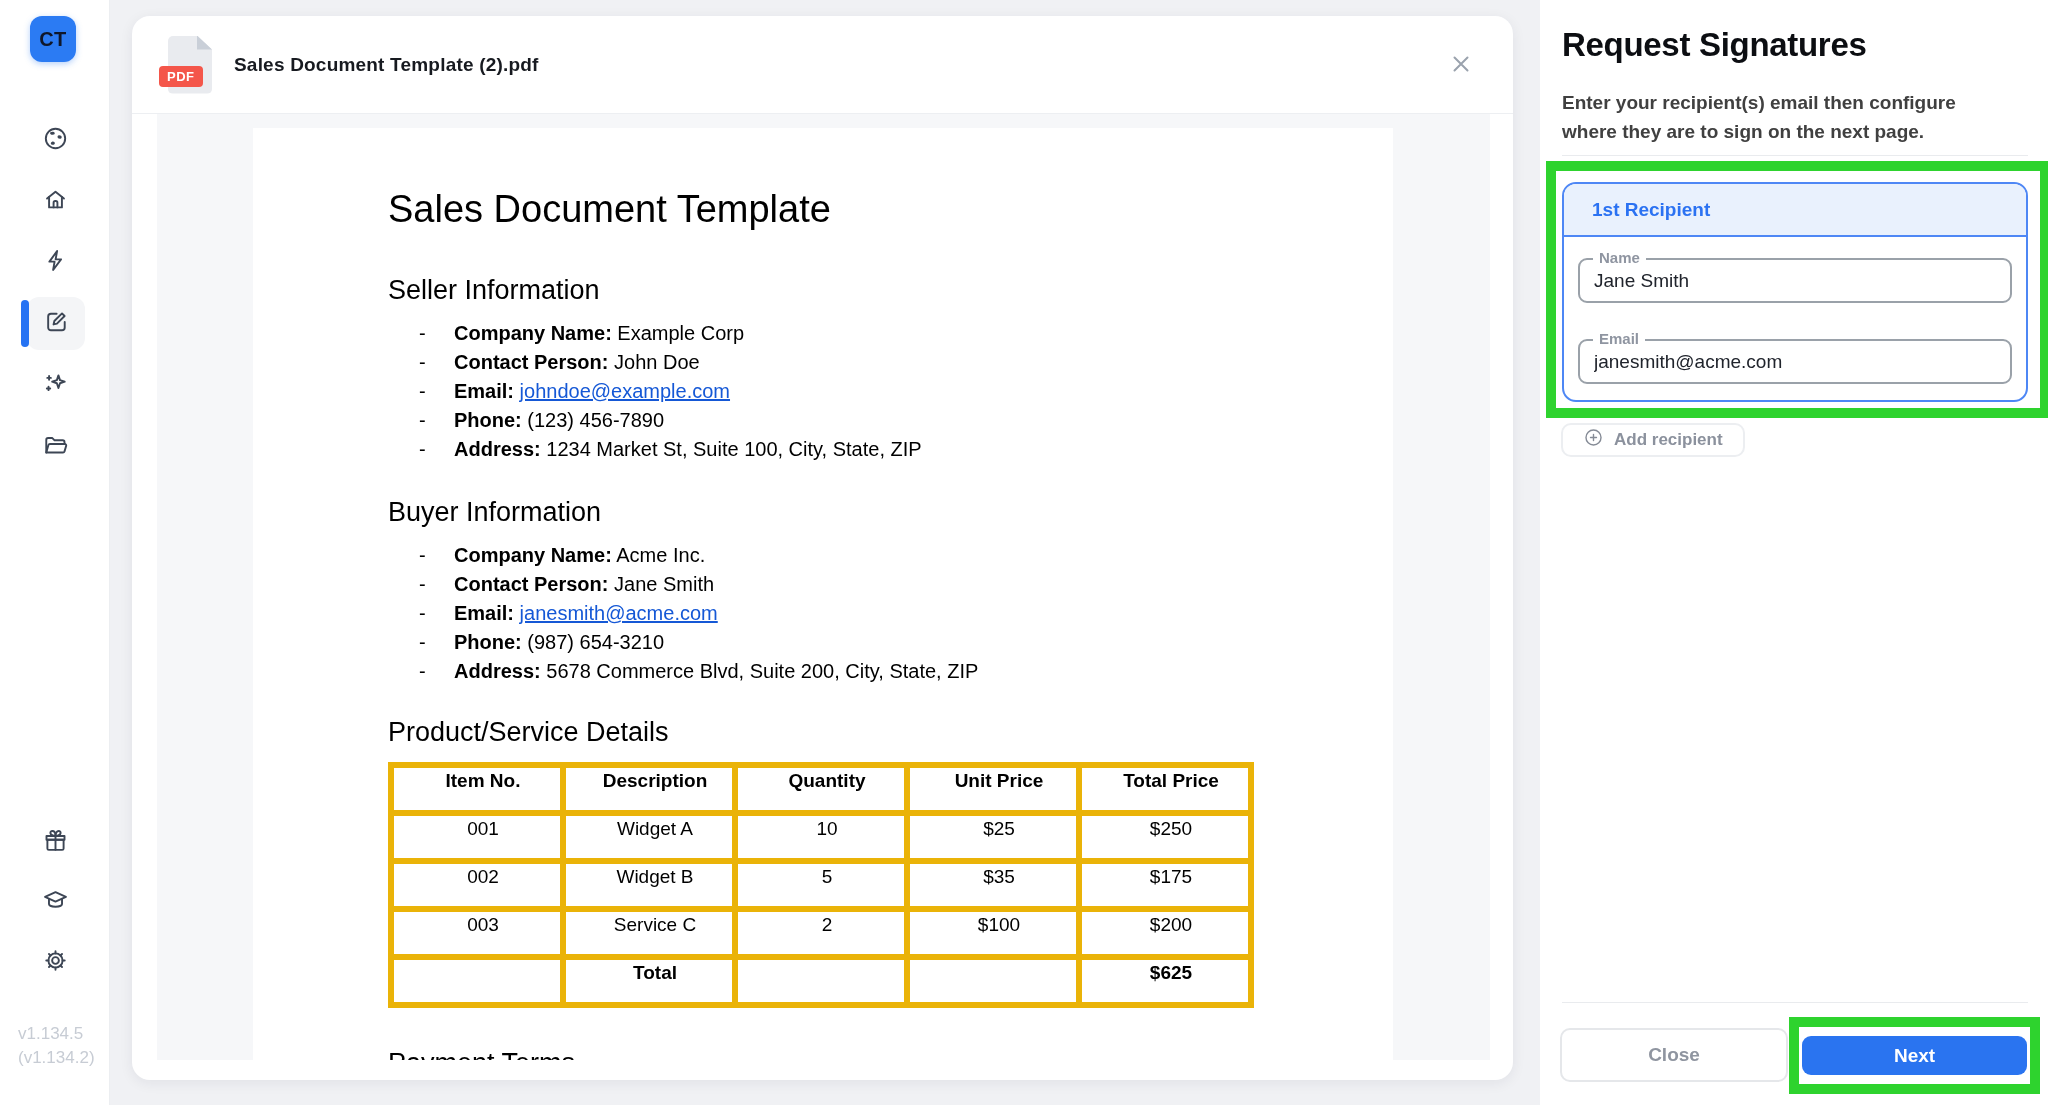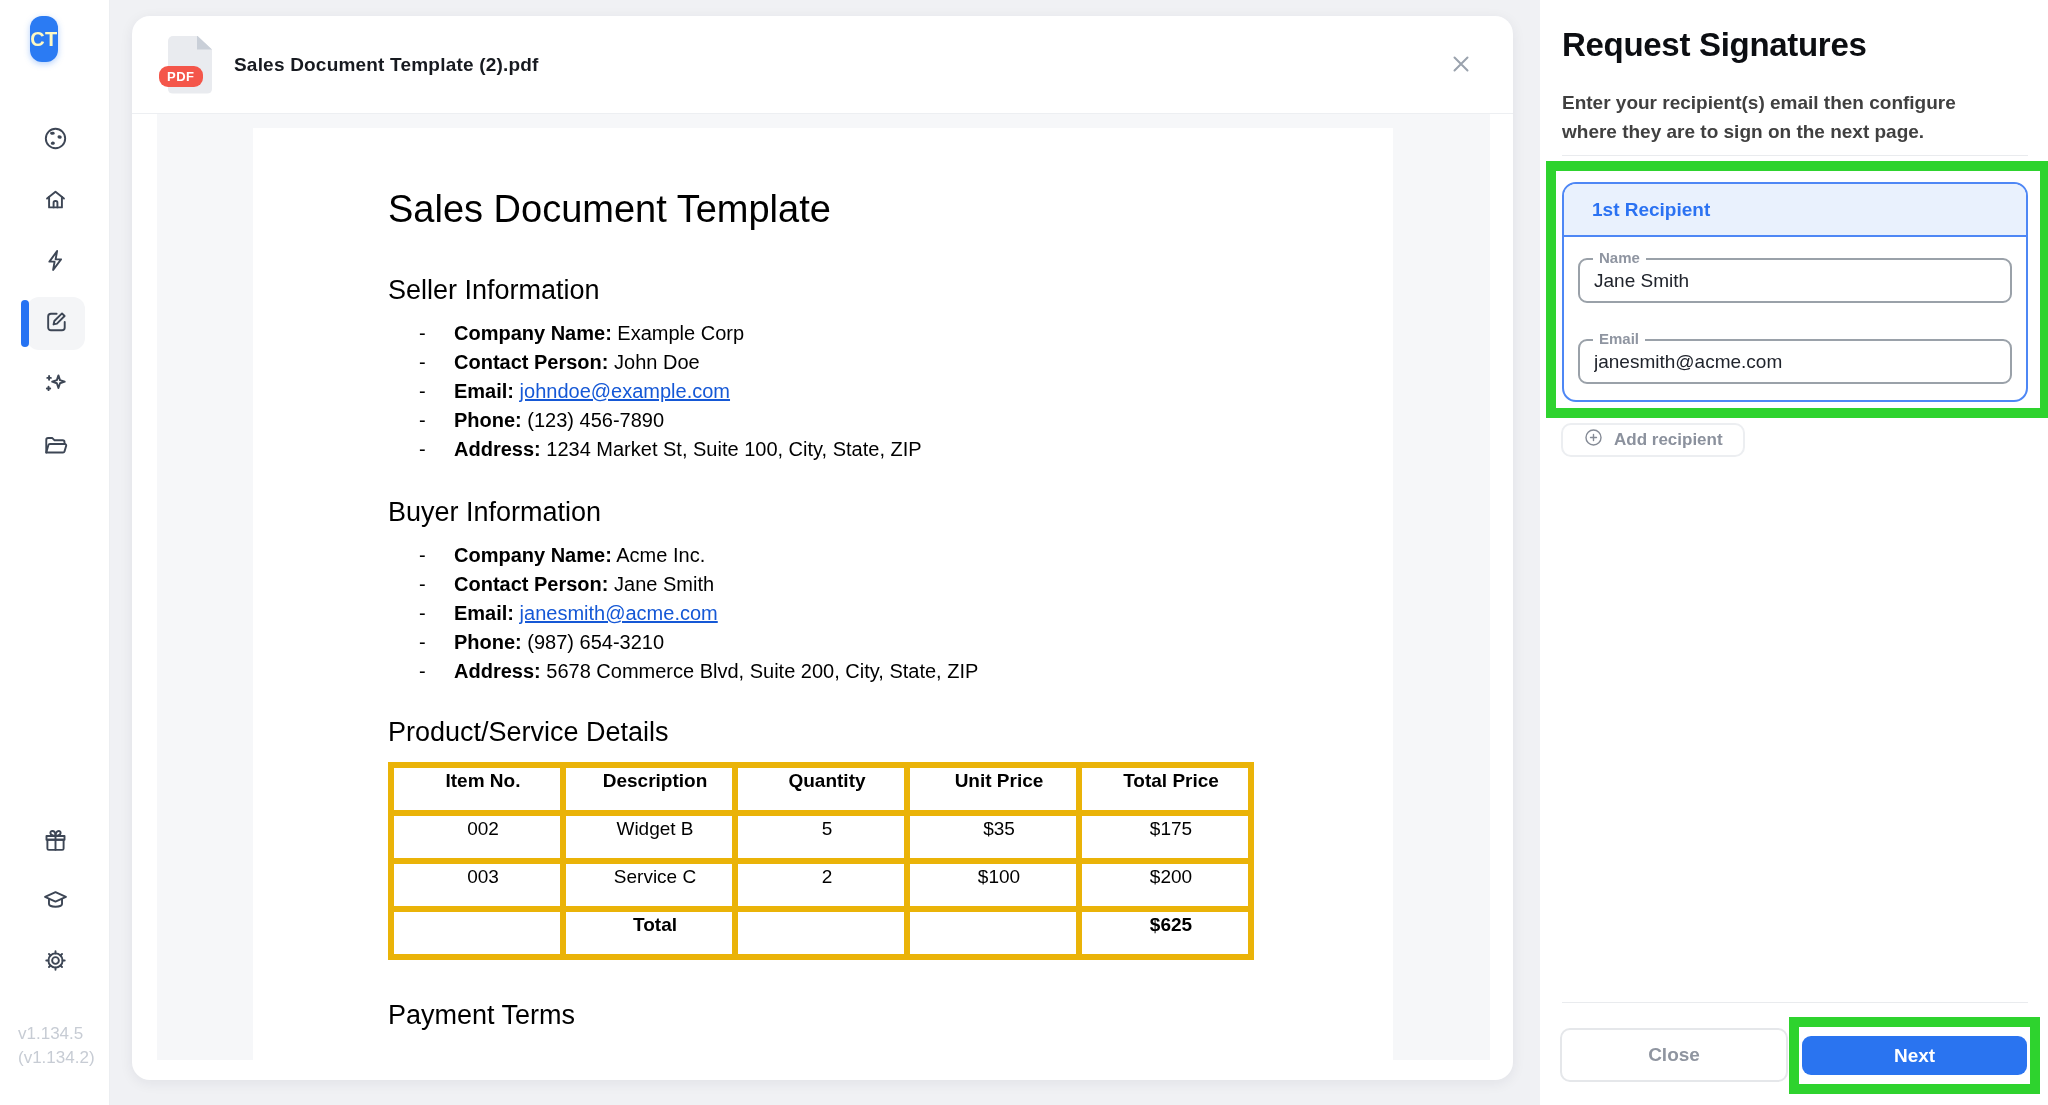--- a/index.html
+++ b/index.html
@@ -2,38 +2,38 @@
 <html><head>
 <meta charset="utf-8">
 <style>
   * { margin:0; padding:0; box-sizing:border-box; }
   html,body { width:2048px; height:1105px; }
   body { font-family:"Liberation Sans", sans-serif; background:#fff; overflow:hidden; }
   .screen { position:relative; width:2048px; height:1105px; background:#f0f1f4; overflow:hidden; }
 
   
   .sidebar { position:absolute; left:0; top:0; width:110px; height:1105px; background:#fff; border-right:1px solid #eceef1; z-index:5; }
-  .logo { position:absolute; left:30px; top:16px; width:28px; height:46px; background:#2b7bf3; border-radius:12px;
-          color:#fef9c3; font-weight:bold; font-size:20px; display:flex; align-items:center; justify-content:center; letter-spacing:.5px;
+  .logo { position:absolute; left:30px; top:16px; width:46px; height:46px; background:#2b7bf3; border-radius:12px;
+          color:#0f172a; font-weight:bold; font-size:20px; display:flex; align-items:center; justify-content:center; letter-spacing:.5px;
           box-shadow:0 2px 6px rgba(43,123,243,.35); cursor:pointer; }
   .nav-item { position:absolute; left:31px; width:48px; height:48px; display:flex; align-items:center; justify-content:center; cursor:pointer; }
   .nav-item svg { width:27px; height:27px; stroke:#3d4655; stroke-width:1.7; fill:none; stroke-linecap:round; stroke-linejoin:round; }
   .nav-item.active { left:27px; width:58px; height:53px; background:#f4f5f7; border-radius:12px; }
   .active-bar { position:absolute; left:21px; top:300px; width:8px; height:47px; background:#2673f3; border-radius:4px; z-index:6; }
   .version { position:absolute; left:18px; top:1022px; font-size:17px; line-height:24px; color:#c7ccd4; }
 
   
   .modal { position:absolute; left:132px; top:16px; width:1381px; height:1064px; background:#fff; border-radius:18px;
            box-shadow:0 3px 14px rgba(25,35,55,.07); z-index:2; }
   .modal-header { position:relative; height:98px; border-bottom:1px solid #edeff2; display:flex; align-items:center; padding-left:36px; }
   .pdf-icon { position:relative; width:44px; height:58px; flex:0 0 auto; }
   .pdf-page { position:absolute; inset:0; background:#e9ebef; border-radius:5px; clip-path:polygon(0 0, 66% 0, 100% 24%, 100% 100%, 0 100%); }
   .pdf-fold { position:absolute; right:0; top:0; width:15px; height:14px; background:#c9cfd8; clip-path:polygon(0 0, 100% 100%, 0 100%); }
   .pdf-badge { position:absolute; left:-9px; bottom:7px; background:#f4564a; color:#fff; font-weight:bold; font-size:13px;
-               padding:3px 8px; border-radius:9px; letter-spacing:.5px; }
+               padding:3px 8px; border-radius:4px; letter-spacing:.5px; }
   .filename { margin-left:22px; font-size:19px; font-weight:bold; color:#171a20; letter-spacing:.2px; }
   .close-x { position:absolute; right:38px; top:36px; width:28px; height:28px; cursor:pointer; display:flex; align-items:center; justify-content:center; }
   .close-x svg { width:24px; height:24px; stroke:#9aa2ad; stroke-width:2; stroke-linecap:round; }
 
   .viewer { position:absolute; left:25px; top:98px; width:1333px; height:946px; background:#f6f7f9; overflow:hidden; }
   .page { position:absolute; left:96px; top:14px; width:1140px; height:946px; background:#fff; overflow:hidden; }
   .page-content { padding:0 139px 0 135px; color:#000; }
 
   .doc-title { margin-top:60px; font-size:38px; font-weight:400; }
   .doc-h2 { font-size:27px; font-weight:400; }
@@ -209,20 +209,27 @@
           <table class="doc-table">
             <tbody>
                 <tr>
               <th>Item No.</th>
               <th>Description</th>
               <th>Quantity</th>
               <th>Unit Price</th>
               <th>Total Price</th>
             </tr>
             <tr>
+              <td>001</td>
+              <td>Widget A</td>
+              <td>10</td>
+              <td>$25</td>
+              <td>$250</td>
+            </tr>
+            <tr>
               <td>002</td>
               <td>Widget B</td>
               <td>5</td>
               <td>$35</td>
               <td>$175</td>
             </tr>
             <tr>
               <td>003</td>
               <td>Service C</td>
               <td>2</td>

